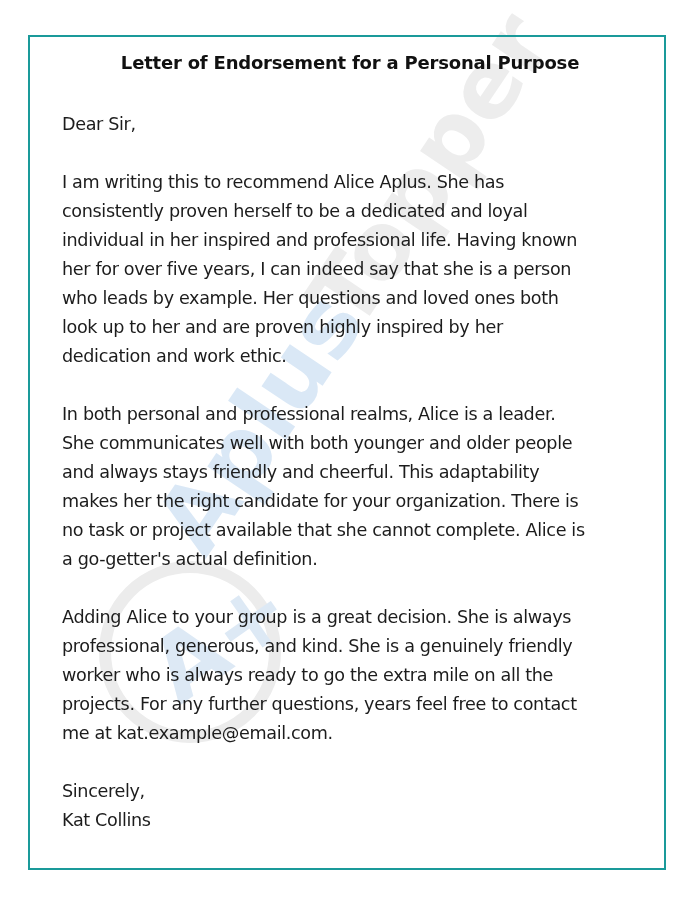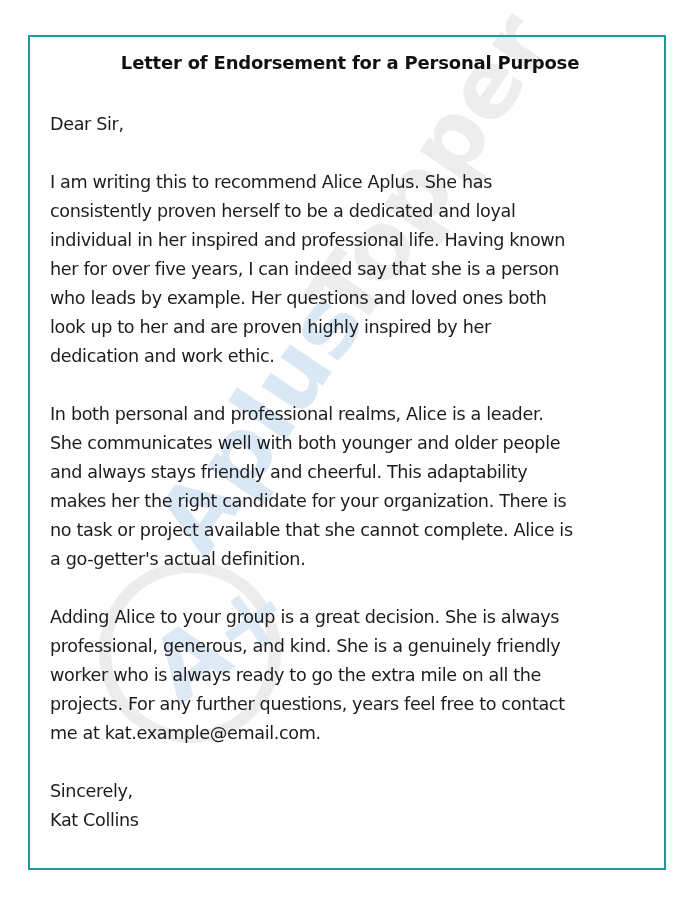--- a/index.html
+++ b/index.html
@@ -2,21 +2,21 @@
 <html><head>
   <meta charset="utf-8">
   <style>
     html, body { margin: 0; padding: 0; background: #ffffff; }
     body { width: 700px; height: 906px; position: relative; overflow: hidden;
            font-family: "DejaVu Sans", sans-serif; color: #1a1a1a; }
     .frame { position: absolute; left: 28px; top: 35px; width: 638px; height: 835px;
              border: 2px solid #1a9a9a; box-sizing: border-box; }
     .title { position: absolute; left: 0; width: 700px; top: 52px; text-align: center;
              font-weight: bold; font-size: 18px; letter-spacing: -0.2px; color: #111; }
-    .line { position: absolute; left: 50px; font-size: 17.6px; white-space: nowrap;
+    .line { position: absolute; left: 62px; font-size: 17.6px; white-space: nowrap;
             letter-spacing: -0.35px; color: #1c1c1c; line-height: 22px; }
     .watermark { position: absolute; left: 0; top: 0; width: 700px; height: 906px; pointer-events: none; }
   </style>
 </head>
 <body>
 
 <svg class="watermark" viewBox="0 0 700 906" xmlns="http://www.w3.org/2000/svg">
   <circle cx="190" cy="652" r="85" fill="none" stroke="#ececec" stroke-width="12"></circle>
   <text x="150" y="690" font-family="DejaVu Sans, sans-serif" font-weight="bold" font-size="90" fill="#dde9f5" transform="rotate(-35 190 652)">A+</text>
   <g transform="translate(205 560) rotate(-56)">

